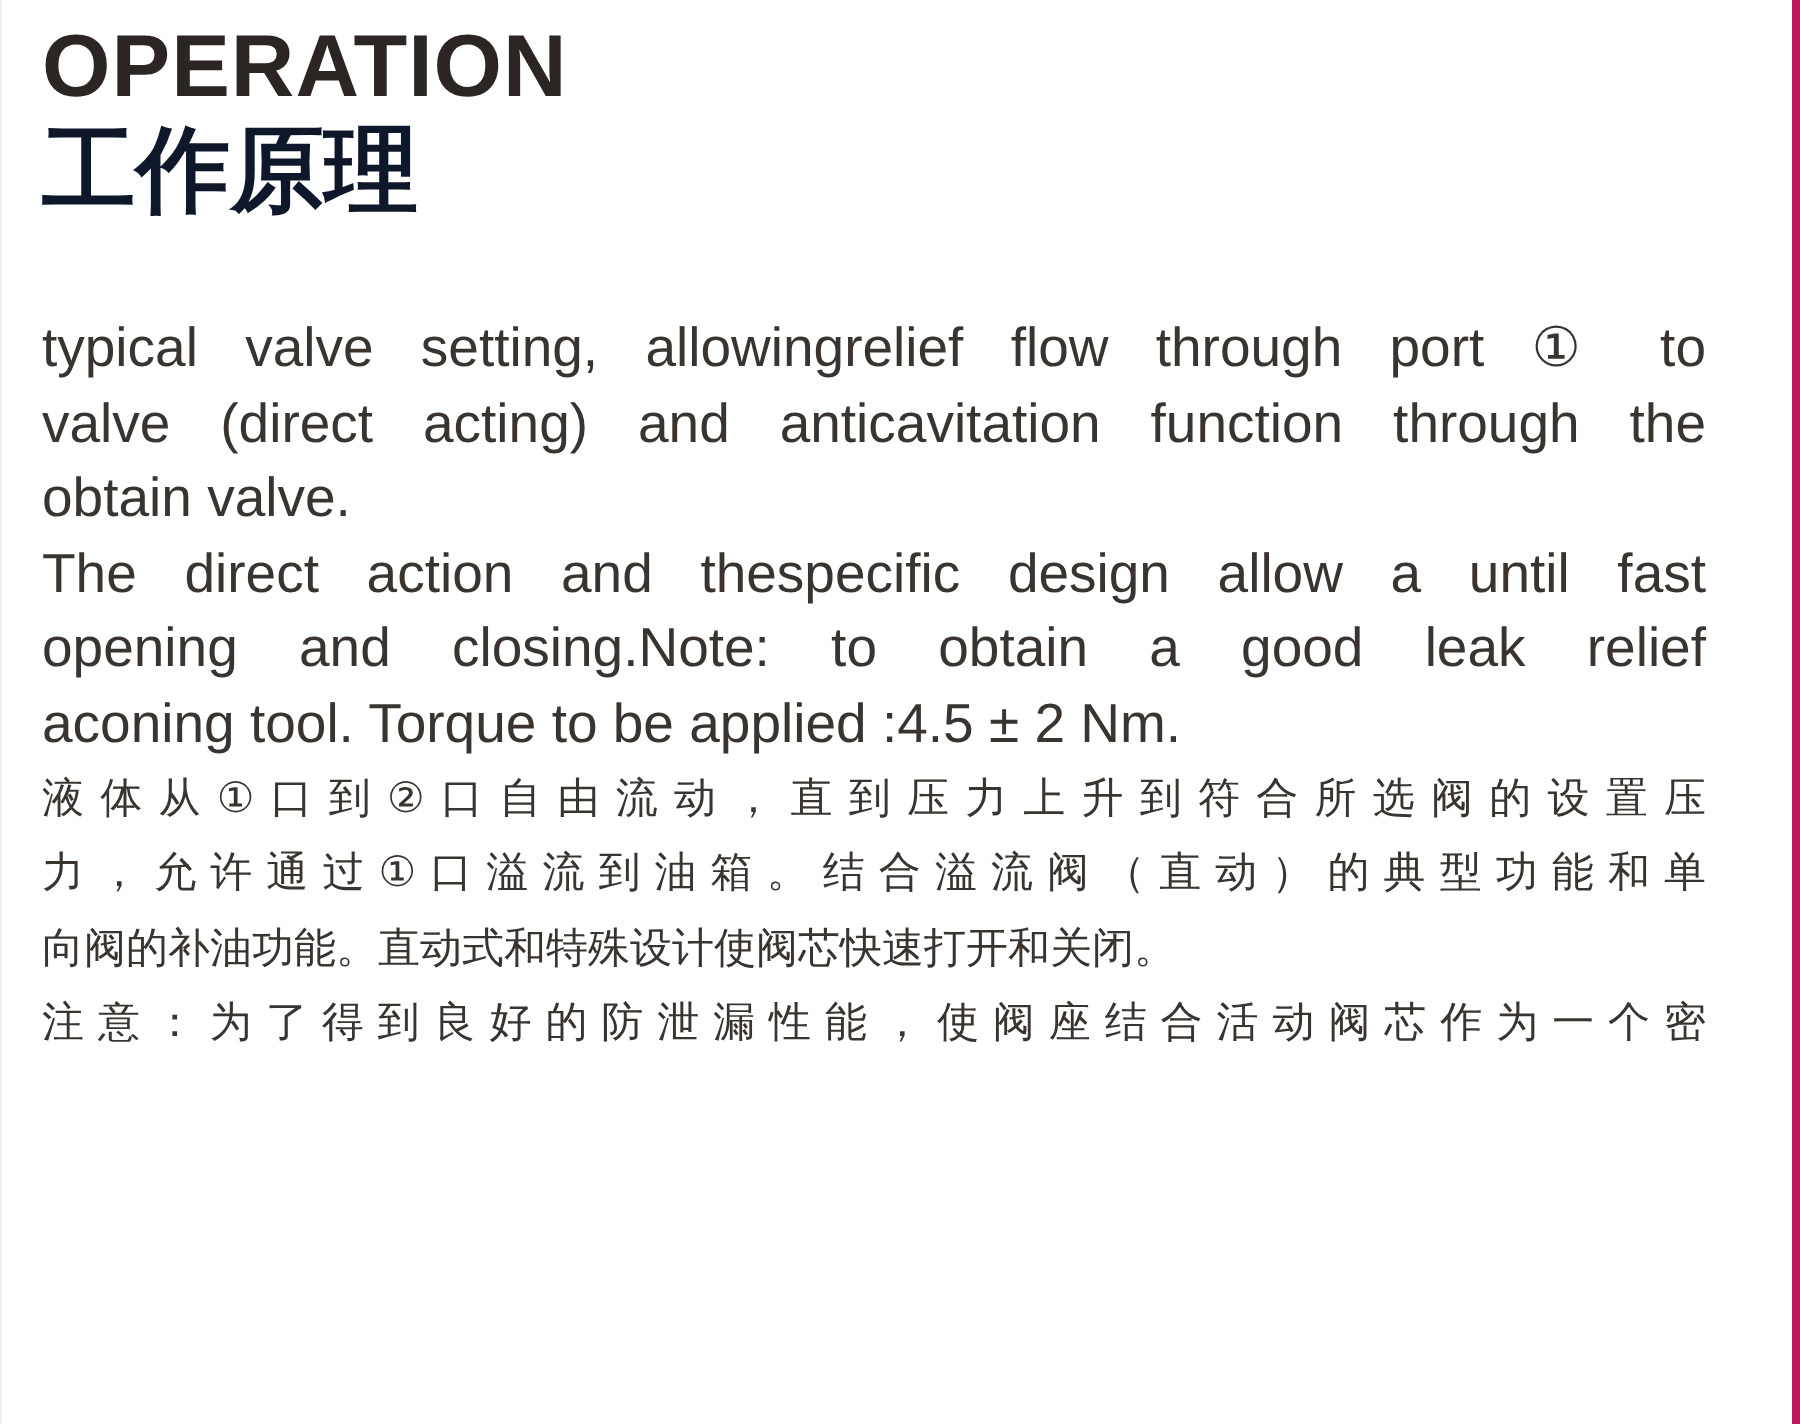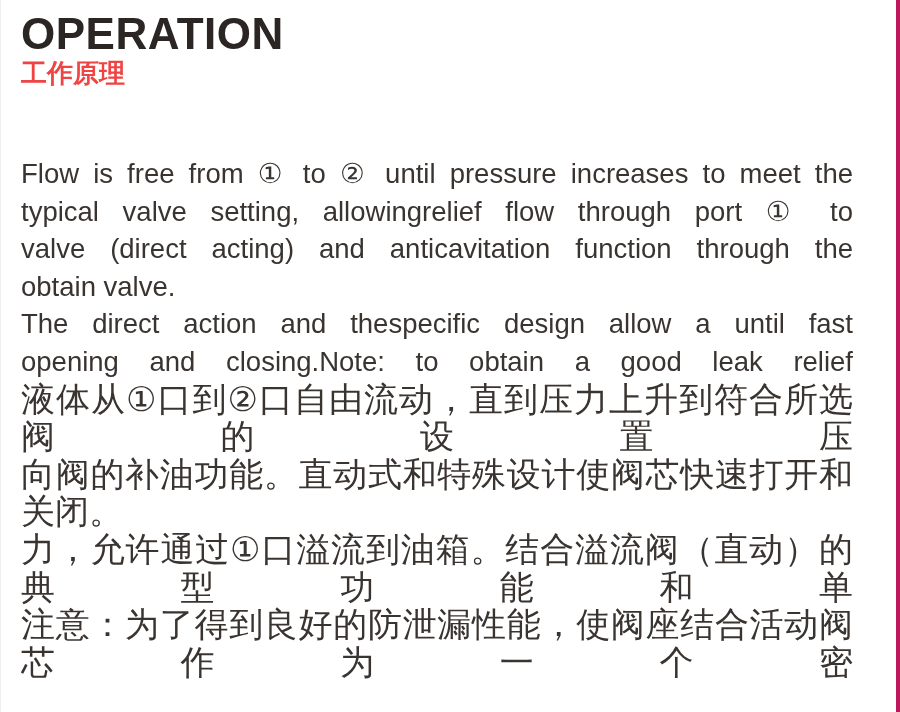--- a/index.html
+++ b/index.html
@@ -17,70 +17,69 @@
   }
   .doc-header { padding: 12px 0 0 20px; }
   .title-en {
     font-size: 44px;
     font-weight: 700;
     letter-spacing: 0.5px;
     line-height: 1.02;
     color: #2b2523;
   }
   .title-zh {
-    font-size: 26px;
+    font-size: 47px;
     font-weight: 700;
     line-height: 1.05;
     margin-top: 3px;
-    color: #ef4444;
-    font-family: Liberation Serif, serif;
+    color: #0f172a;
   }
   .body-text {
     position: absolute;
     left: 20px;
     top: 155px;
     width: 832px;
   }
   .para { margin: 0; }
   .line {
     font-size: 27.5px;
     line-height: 37.6px;
     color: #3a3431;
     text-align: justify;
     text-align-last: justify;
     white-space: normal;
   }
   .line.last { text-align-last: left; }
   .para.zh .line {
-    font-size: 34px;
+    font-size: 21px;
     letter-spacing: 0px;
   }
 </style>
 </head>
 <body>
 
 <div class="page">
   <header class="doc-header">
     <h1 class="title-en">OPERATION</h1>
     <h2 class="title-zh">工作原理</h2>
   </header>
 
   <main class="body-text" id="paragraphs">
       <div class="para en">
-        <div class="line">Flow is free from ① to ② until pressure increases to meet the</div>
         <div class="line">typical valve setting, allowingrelief flow through port ① to</div>
         <div class="line">valve (direct acting) and anticavitation function through the</div>
         <div class="line last">obtain valve.</div>
       </div>
       <div class="para en">
         <div class="line">The direct action and thespecific design allow a until fast</div>
         <div class="line">opening and closing.Note: to obtain a good leak relief</div>
+        <div class="line last">aconing tool. Torque to be applied :4.5 ± 2 Nm.</div>
       </div>
       <div class="para zh">
         <div class="line">液体从①口到②口自由流动，直到压力上升到符合所选阀的设置压</div>
+        <div class="line">力，允许通过①口溢流到油箱。结合溢流阀（直动）的典型功能和单</div>
         <div class="line last">向阀的补油功能。直动式和特殊设计使阀芯快速打开和关闭。</div>
-        <div class="line">力，允许通过①口溢流到油箱。结合溢流阀（直动）的典型功能和单</div>
       </div>
       <div class="para zh">
         <div class="line">注意：为了得到良好的防泄漏性能，使阀座结合活动阀芯作为一个密</div>
       </div>
     </main>
 </div>
 
 </body></html>

